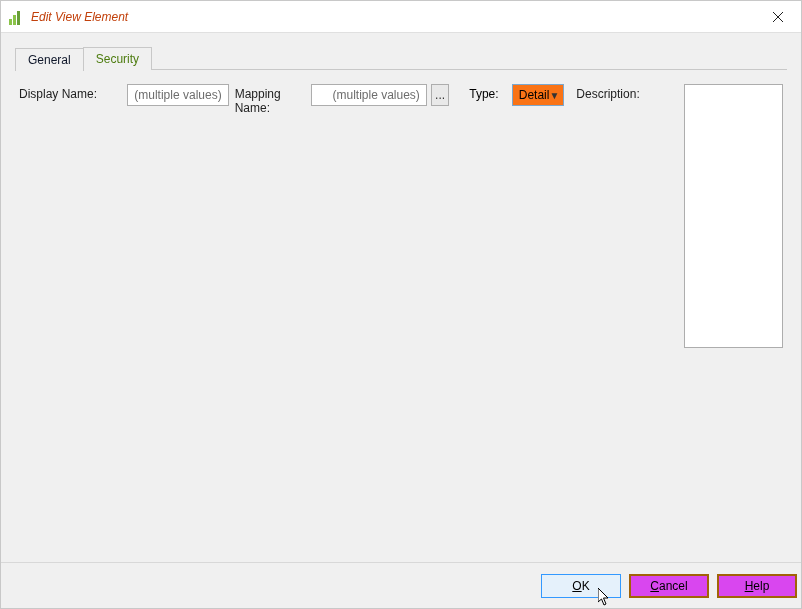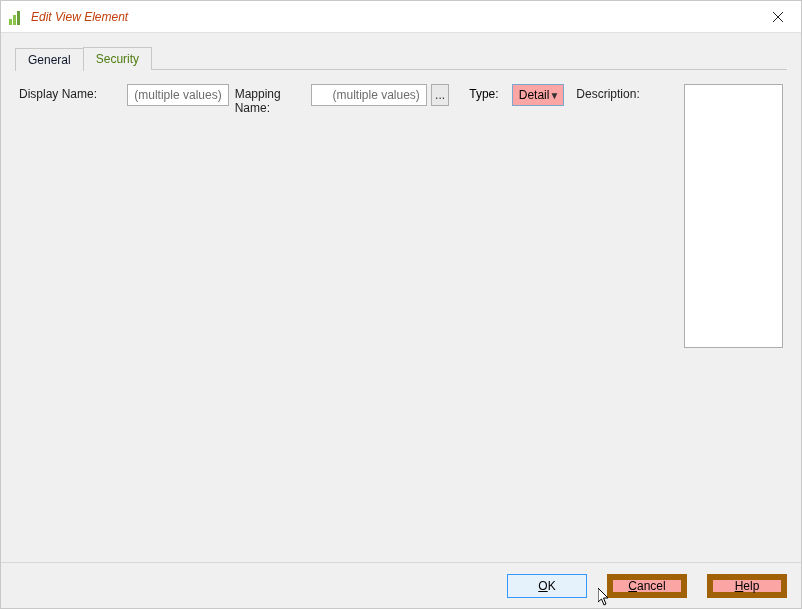--- a/index.html
+++ b/index.html
@@ -36,30 +36,30 @@
 
 input.text { width:100%; height:22px; border:1px solid #adadad; padding: 2px 6px; background:#fff; color:#222;text-align:right; }
 input.text::placeholder { color:#6d6d6d; font-style: normal; }
 input.placeholderish { color:#6d6d6d; }
 
 .mapping-group { display:flex; align-items:center; gap:4px; }
 .mapping-input { width:248px; }
 .browse { width:22px; height:22px; border:1px solid #adadad; background:#e9e9e9; display:flex; align-items:center; justify-content:center; color:#333; cursor:pointer; }
 
 .type-label { width: 60px; margin-left: 20px; padding-top:3px; }
-.type-select { flex:1; height:22px; border:1px solid #7ba7ce; background:#fca5a5; display:flex; align-items:center; justify-content:space-between; padding:0 4px 0 6px; cursor:pointer; }
+.type-select { flex:1; height:22px; border:1px solid #7ba7ce; background:#f97316; display:flex; align-items:center; justify-content:space-between; padding:0 4px 0 6px; cursor:pointer; }
 .type-select .arrow { font-size:10px; color:#333; }
 
 hr.sep { border:none; border-top:1px solid #c8c8c8; margin: 18px 0 12px 0; }
 
 .desc-area { width:100%; height:264px; border:1px solid #adadad; background:#fff; resize:none; padding:4px; font-family:inherit; font-size:12px; overflow-y:scroll; }
 
 
-.footer { height: 46px; border-top:1px solid #d8d8d8; display:flex; align-items:center; justify-content:flex-end; padding: 0 14px; gap:20px; }
-.btn { width:80px; height:24px; border:6px solid #a16207; background:#fca5a5; display:flex; align-items:center; justify-content:center; cursor:pointer; }
+.footer { height: 46px; border-top:1px solid #d8d8d8; display:flex; align-items:center; justify-content:flex-end; padding: 0 4px; gap:8px; }
+.btn { width:80px; height:24px; border:2px solid #a16207; background:#d946ef; display:flex; align-items:center; justify-content:center; cursor:pointer; }
 .btn.default { border:1px solid #3399ff; background:#e5f1fb; }
 .underline { text-decoration: underline; }
 
 .cursor { position:absolute; width:16px; height:20px; pointer-events:none; }
 </style>
 </head>
 <body>
 
 <div class="window">
 

